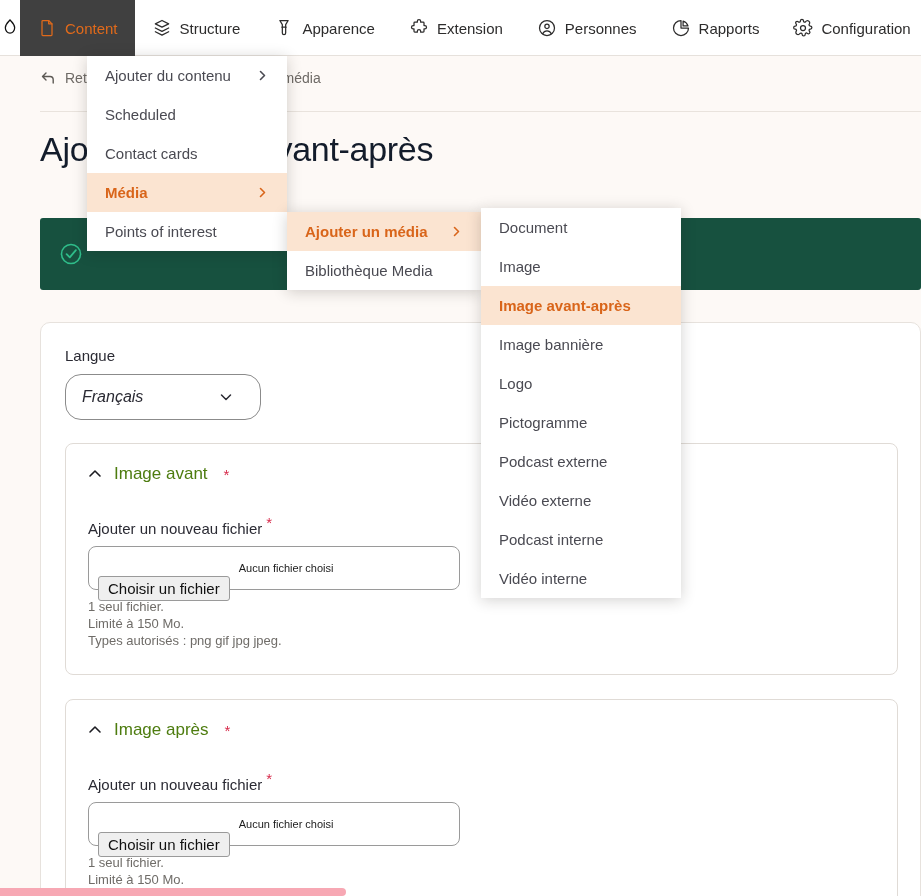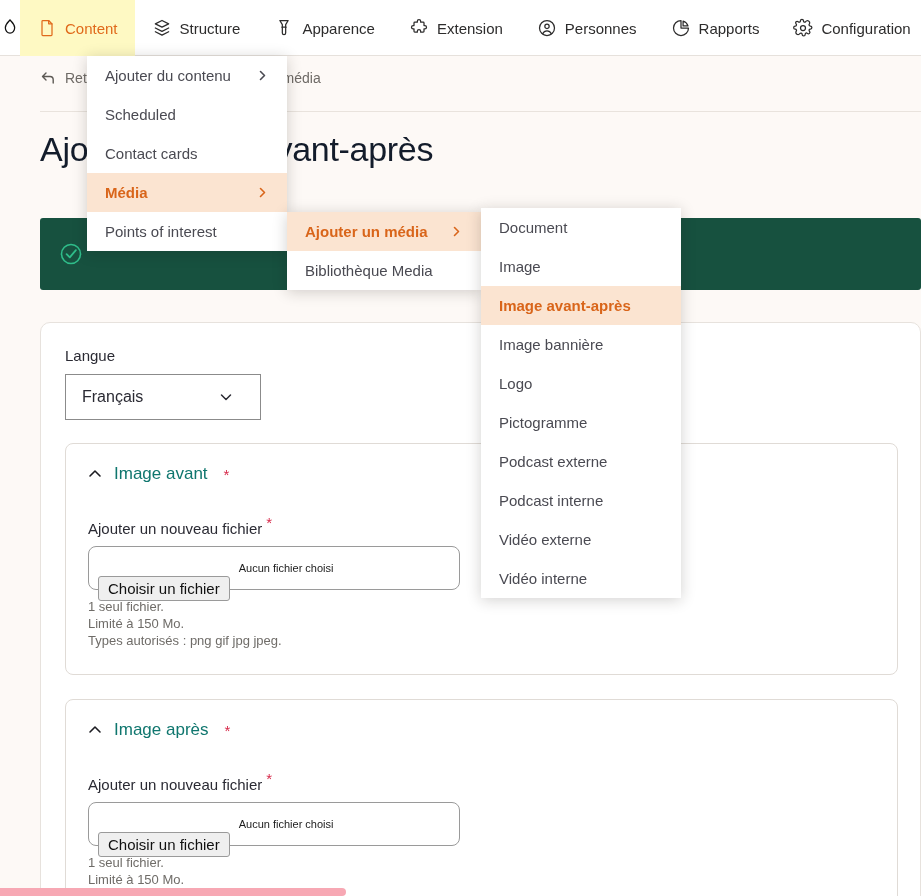--- a/index.html
+++ b/index.html
@@ -24,21 +24,21 @@
     width: 72px; display: flex; align-items: center; justify-content: center;
   }
   .tb-item {
     display: flex; align-items: center; gap: 8px;
     padding: 0 17px;
     font-size: 15px; color: #2d2c2c;
     cursor: pointer;
     height: 56px;
     white-space: nowrap;
   }
-  .tb-item.active { background: #fef9c3; color: #e06a1b; }
+  .tb-item.active { background: #404040; color: #e06a1b; }
   .tb-item.active .tb-label { color: #e06a1b; }
   .tb-ico { width: 20px; height: 20px; display: block; flex: 0 0 20px; }
 
   
   .breadcrumb {
     position: absolute; top: 70px; left: 40px;
     display: flex; align-items: center; gap: 9px;
     font-size: 14px; color: #6e6a66;
     z-index: 5;
   }
@@ -77,41 +77,41 @@
     z-index: 2;
   }
   .field-label {
     font-size: 15px; color: #2a2a33; font-weight: 400;
   }
   .lang-block { position: absolute; top: 24px; left: 24px; }
   .select-box {
     margin-top: 10px;
     width: 196px; height: 46px;
     border: 1px solid #8b8b8b;
-    border-radius: 0;
+    border-radius: 16px;
     display: flex; align-items: center; justify-content: space-between;
     padding: 0 26px 0 16px;
     font-size: 16px; color: #2a2a33;
-    background: #fff; cursor: pointer;
+    background: #fff; cursor: pointer; font-style: italic;
   }
   .chev { width: 16px; height: 16px; display: block; }
 
   .fieldset {
     position: absolute; left: 24px; width: 833px;
     border: 1px solid #e0dbd6; border-radius: 8px;
     background: #fff;
   }
   .fs1 { top: 120px; height: 232px; }
   .fs2 { top: 376px; height: 232px; }
   .fs-legend {
     display: flex; align-items: center; gap: 12px;
     padding: 20px 0 0 22px;
   }
   .caret { width: 14px; height: 14px; display: block; }
-  .fs-title { font-size: 17px; color: #0f766e; }
+  .fs-title { font-size: 17px; color: #4d7c0f; }
   .req { color: #d7294a; font-size: 15px; margin-left: 4px; vertical-align: super; }
   .sub-label {
     margin: 30px 0 0 22px; font-size: 15px; color: #2a2a33;
   }
   .file-row {
     margin: 9px 0 0 22px;
     width: 372px; height: 44px;
     border: 1px solid #9a9a9a; border-radius: 8px;
     background: #fff;
     display: flex; align-items: center; padding-left: 9px;
@@ -346,23 +346,23 @@
       <div class="mi">
         <span>Logo</span>
       </div>
       <div class="mi">
         <span>Pictogramme</span>
       </div>
       <div class="mi">
         <span>Podcast externe</span>
       </div>
       <div class="mi">
+        <span>Vidéo externe</span>
+      </div>
+      <div class="mi">
         <span>Podcast interne</span>
       </div>
       <div class="mi">
-        <span>Vidéo externe</span>
-      </div>
-      <div class="mi">
         <span>Vidéo interne</span>
       </div>
     </div>
 
 </div>
 
 </body></html>

